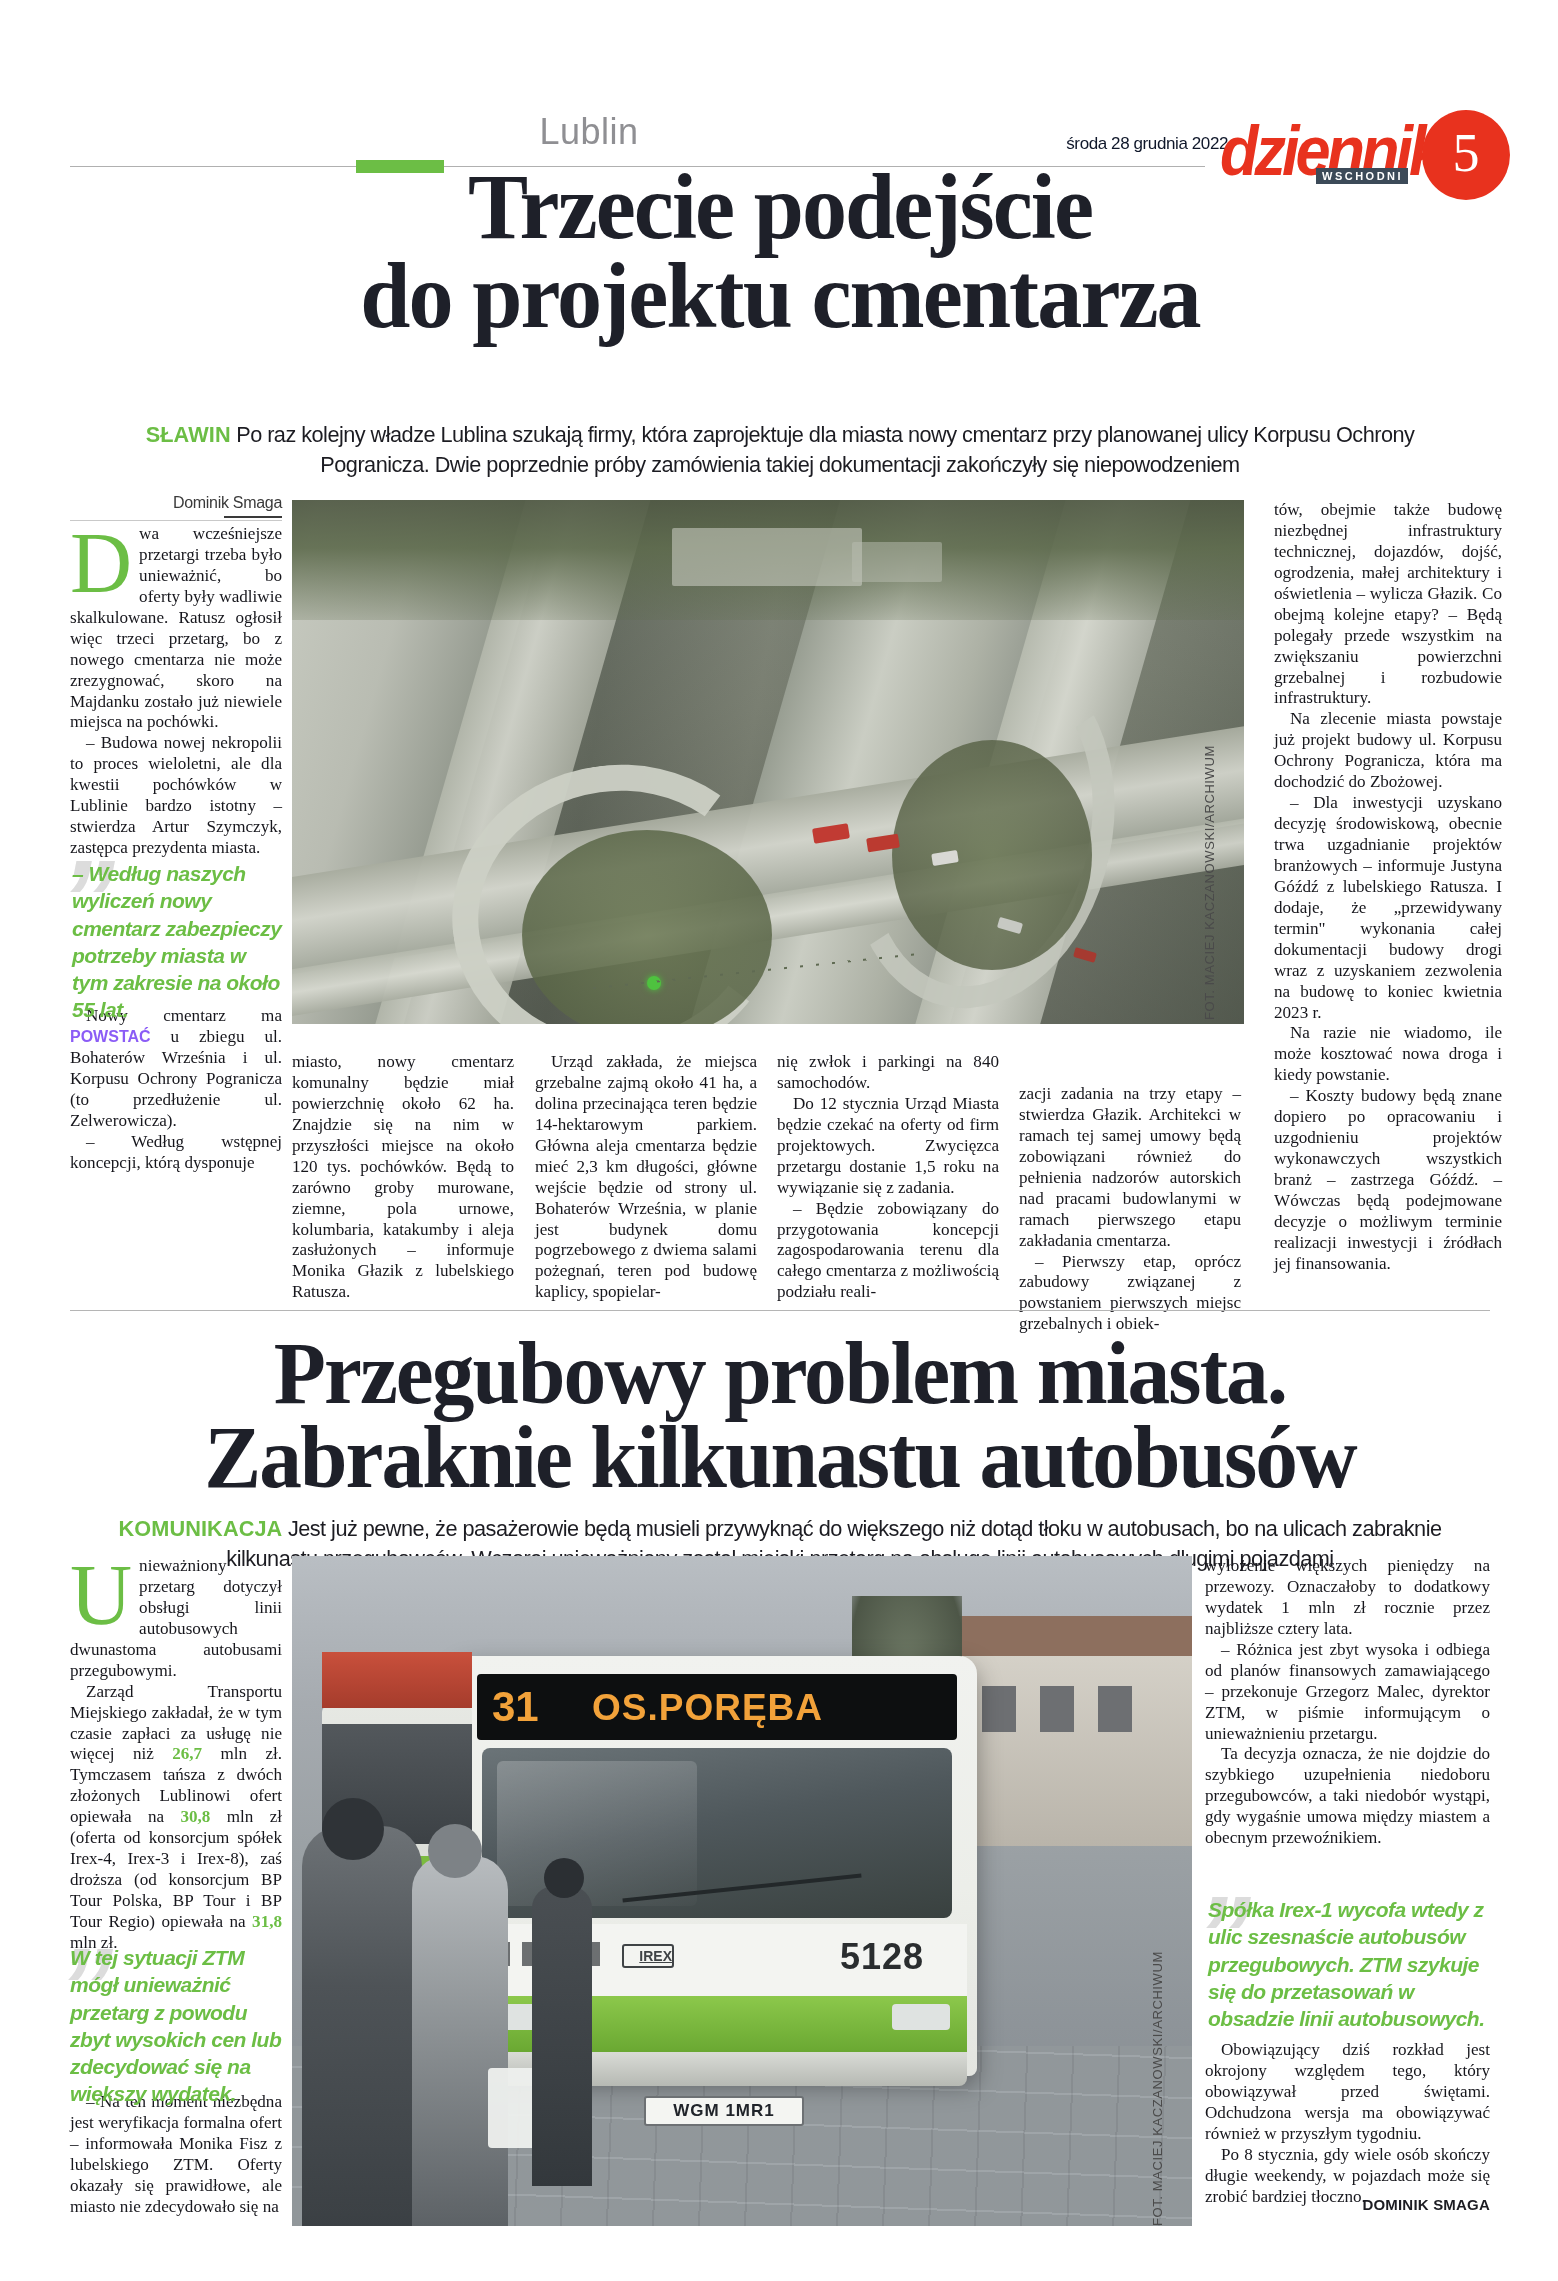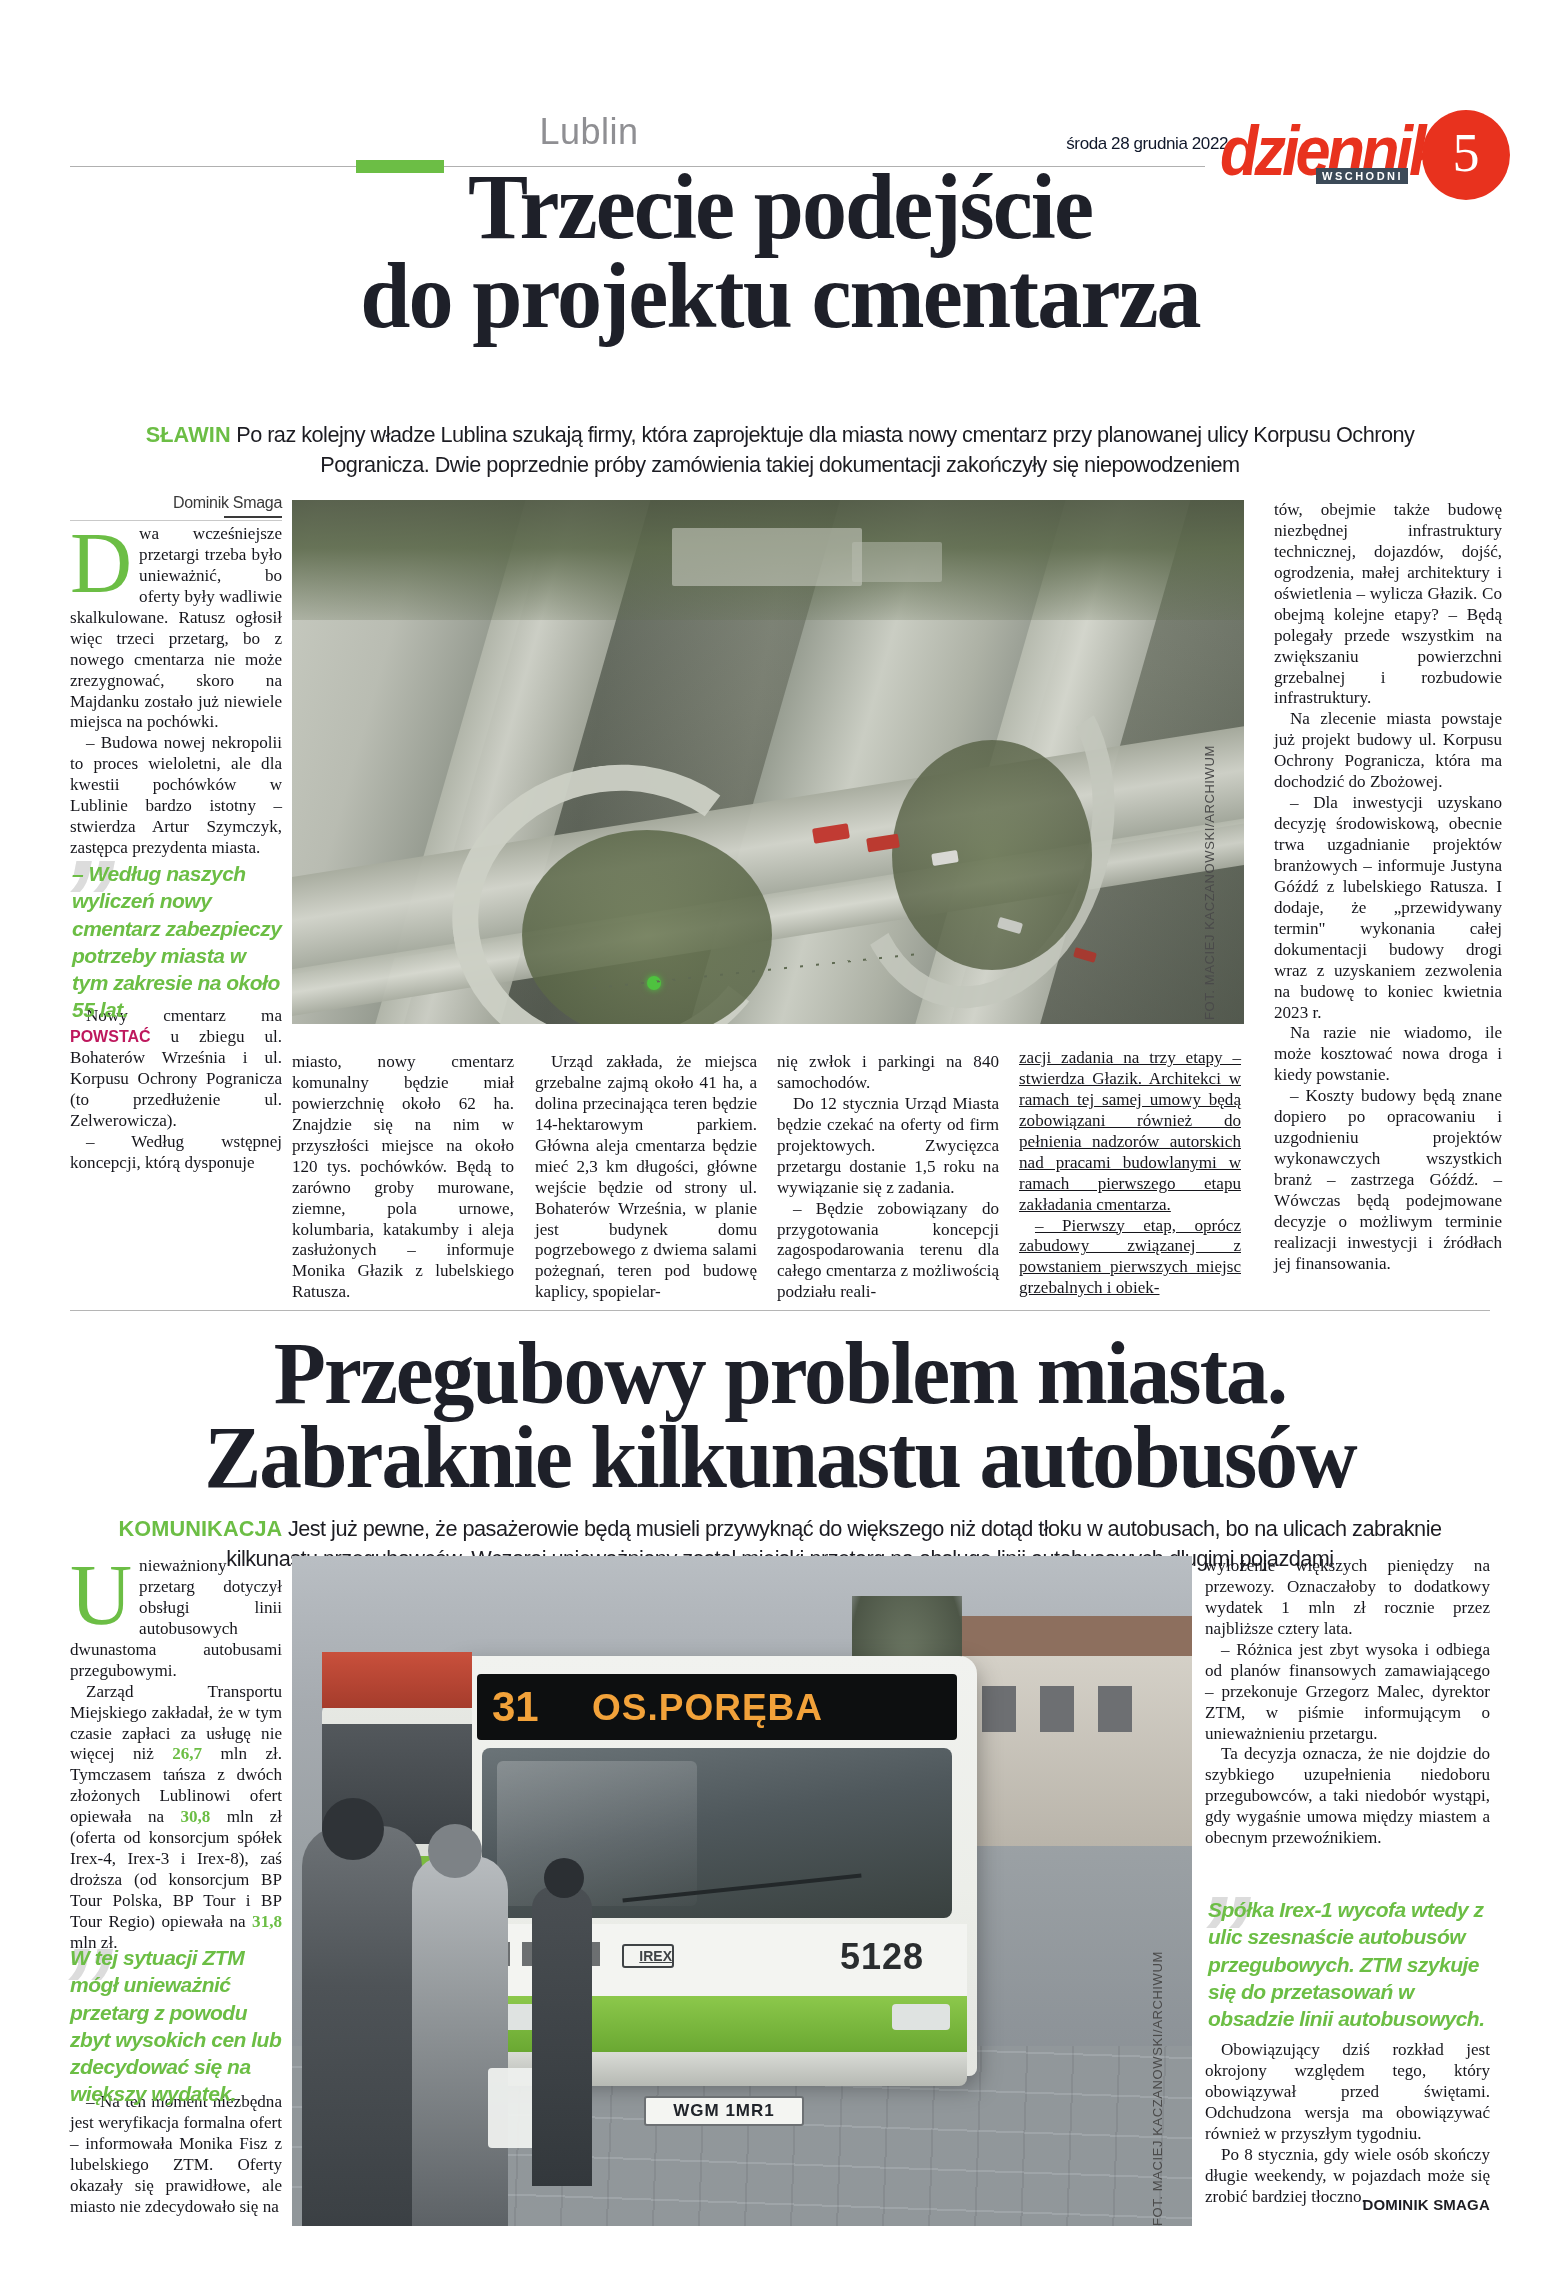--- a/index.html
+++ b/index.html
@@ -87,21 +87,21 @@
     position:absolute;
     font-family:"Liberation Serif", serif;
     font-size:17.1px;
     line-height:1.225;
     text-align:justify;
     hyphens:none;
     color:#16161c;
   }
   .col p { text-indent:16px; margin:0; }
   .col p.noind { text-indent:0; }
-  .green-b { color:#be185d; font-weight:bold; font-family:"Liberation Sans", sans-serif; font-size:16px; }
+  .green-b { color:#8b5cf6; font-weight:bold; font-family:"Liberation Sans", sans-serif; font-size:16px; }
   .gnum { color:#6cbe45; font-weight:bold; }
 
   .dropcap {
     float:left; font-size:86px; line-height:0.74; color:#6cbe45;
     font-family:"Liberation Serif", serif; padding:6px 7px 0 0;
     margin-top:2px;
   }
 
   .byline-top {
     position:absolute;
@@ -238,21 +238,21 @@
   <div class="col" style="left:535px; top:1052px; width:222px;">
     <p>Urząd zakłada, że miejsca grzebalne zajmą około 41 ha, a dolina przecinająca teren będzie 14-hektarowym parkiem. Główna aleja cmentarza będzie mieć 2,3 km długości, główne wejście będzie od strony ul. Bohaterów Września, w planie jest budynek domu pogrzebowego z dwiema salami pożegnań, teren pod budowę kaplicy, spopielar-</p>
   </div>
 
   <div class="col" style="left:777px; top:1052px; width:222px;">
     <p class="noind">nię zwłok i parkingi na 840 samochodów.</p>
     <p>Do 12 stycznia Urząd Miasta będzie czekać na oferty od firm projektowych. Zwycięzca przetargu dostanie 1,5 roku na wywiązanie się z zadania.</p>
     <p>– Będzie zobowiązany do przygotowania koncepcji zagospodarowania terenu dla całego cmentarza z możliwością podziału reali-</p>
   </div>
 
-  <div class="col" style="left:1019px; top:1048px; width:222px;text-decoration:underline;">
+  <div class="col" style="left:1019px; top:1084px; width:222px;">
     <p class="noind">zacji zadania na trzy etapy – stwierdza Głazik. Architekci w ramach tej samej umowy będą zobowiązani również do pełnienia nadzorów autorskich nad pracami budowlanymi w ramach pierwszego etapu zakładania cmentarza.</p>
     <p>– Pierwszy etap, oprócz zabudowy związanej z powstaniem pierwszych miejsc grzebalnych i obiek-</p>
   </div>
 
   <div class="col" style="left:1262px; top:500px; width:228px;margin-left:12px;">
     <p class="noind">tów, obejmie także budowę niezbędnej infrastruktury technicznej, dojazdów, dojść, ogrodzenia, małej architektury i oświetlenia – wylicza Głazik. Co obejmą kolejne etapy? – Będą polegały przede wszystkim na zwiększaniu powierzchni grzebalnej i rozbudowie infrastruktury.</p>
     <p>Na zlecenie miasta powstaje już projekt budowy ul. Korpusu Ochrony Pogranicza, która ma dochodzić do Zbożowej.</p>
     <p>– Dla inwestycji uzyskano decyzję środowiskową, obecnie trwa uzgadnianie projektów branżowych – informuje Justyna Góźdź z lubelskiego Ratusza. I dodaje, że „przewidywany termin" wykonania całej dokumentacji budowy drogi wraz z uzyskaniem zezwolenia na budowę to koniec kwietnia 2023 r.</p>
     <p>Na razie nie wiadomo, ile może kosztować nowa droga i kiedy powstanie.</p>
     <p>– Koszty budowy będą znane dopiero po opracowaniu i uzgodnieniu projektów wykonawczych wszystkich branż – zastrzega Góźdź. – Wówczas będą podejmowane decyzje o możliwym terminie realizacji inwestycji i źródłach jej finansowania.</p>

